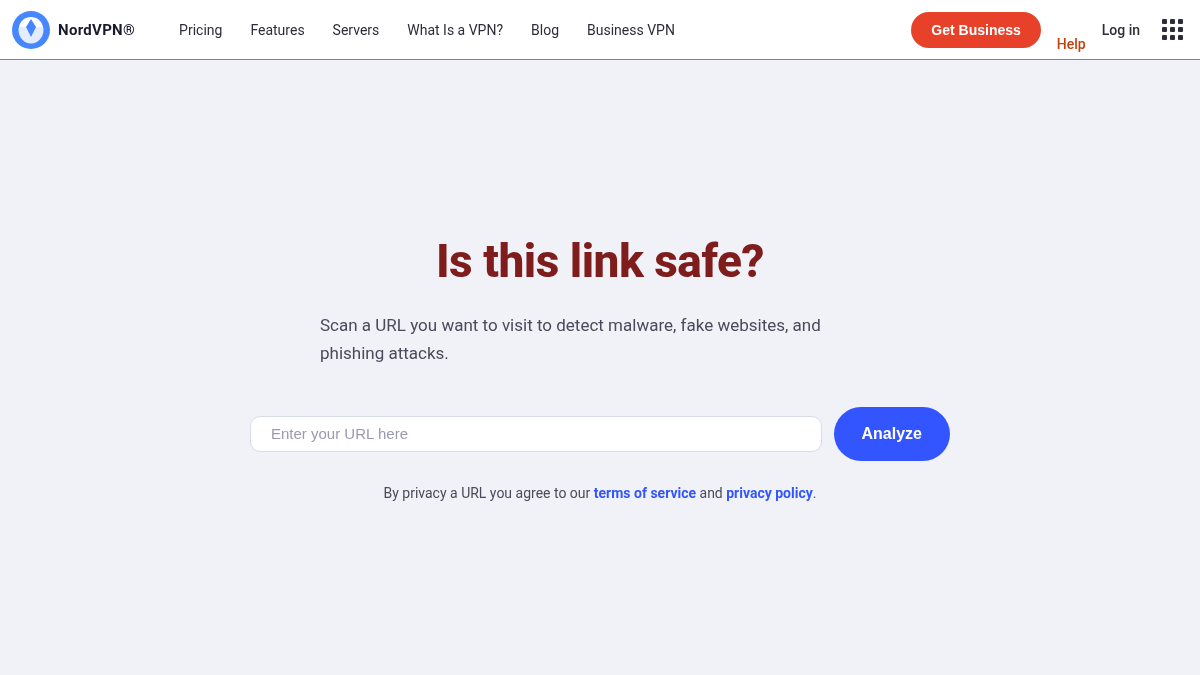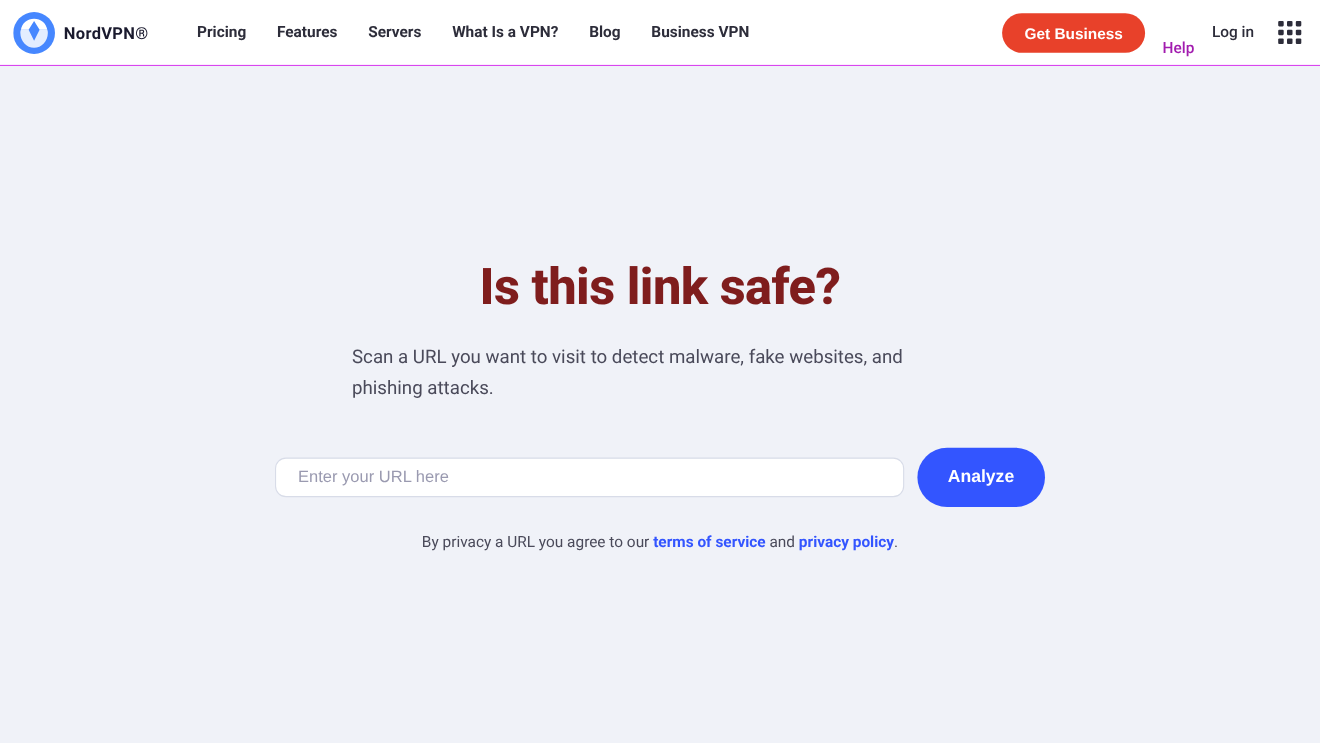--- a/index.html
+++ b/index.html
@@ -53,21 +53,21 @@
       flex: 1;
     }
 
     .nav-link {
       font-size: 14px;
       color: #2d2d3a;
       text-decoration: none;
       padding: 8px 12px;
       border-radius: 6px;
       cursor: pointer;
-      font-weight: 700;
+      font-weight: 400;
     }
 
     .nav-actions {
       display: flex;
       align-items: center;
       gap: 16px;
     }
 
     .btn-get-nordvpn {
       background-color: #e8412a;
@@ -75,21 +75,21 @@
       border: none;
       border-radius: 24px;
       padding: 10px 20px;
       font-size: 14px;
       font-weight: 600;
       cursor: pointer;
     }
 
     .nav-help {
       font-size: 14px;
-      color: #a21caf;
+      color: #c2410c;
       font-weight: 500;
       cursor: pointer;
       margin-top: 28px;
     }
 
     .nav-login {
       font-size: 14px;
       color: #2d2d3a;
       font-weight: 500;
       cursor: pointer;

